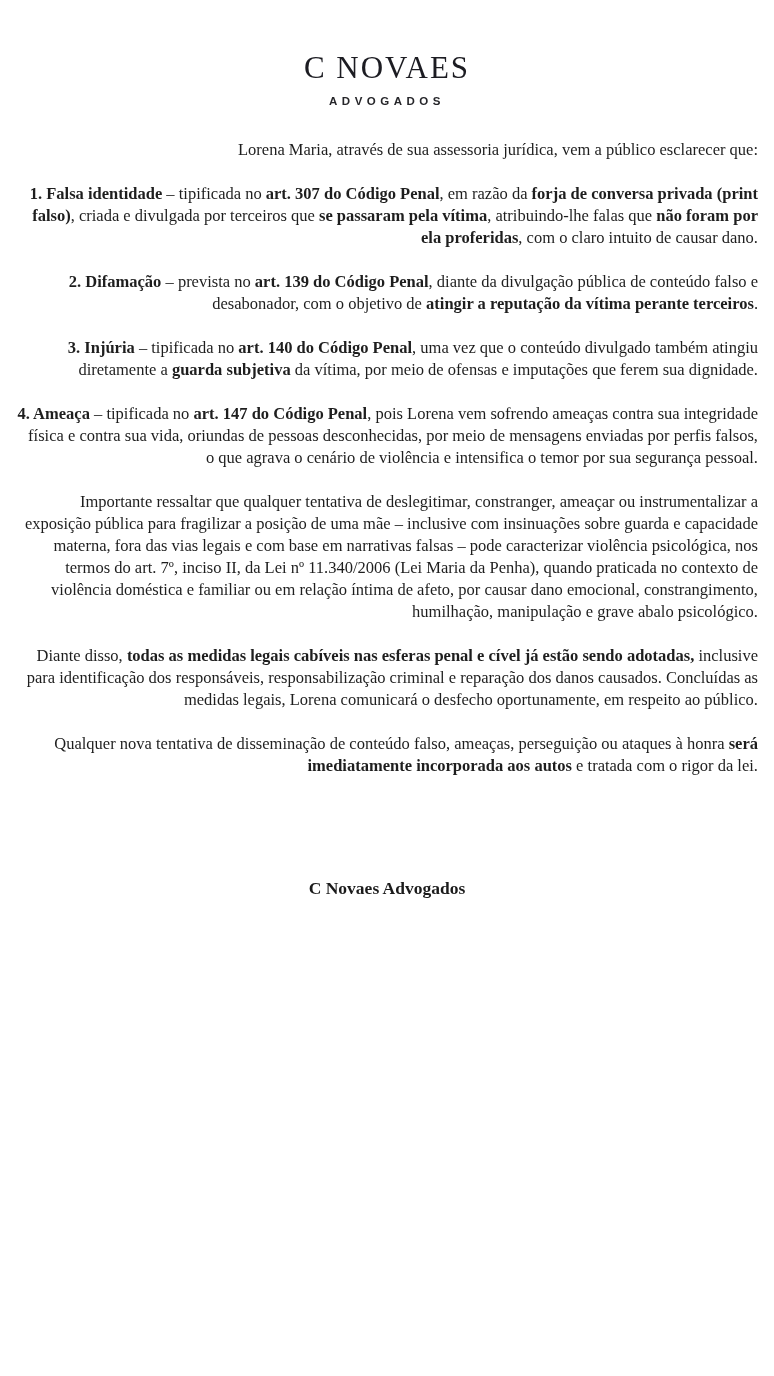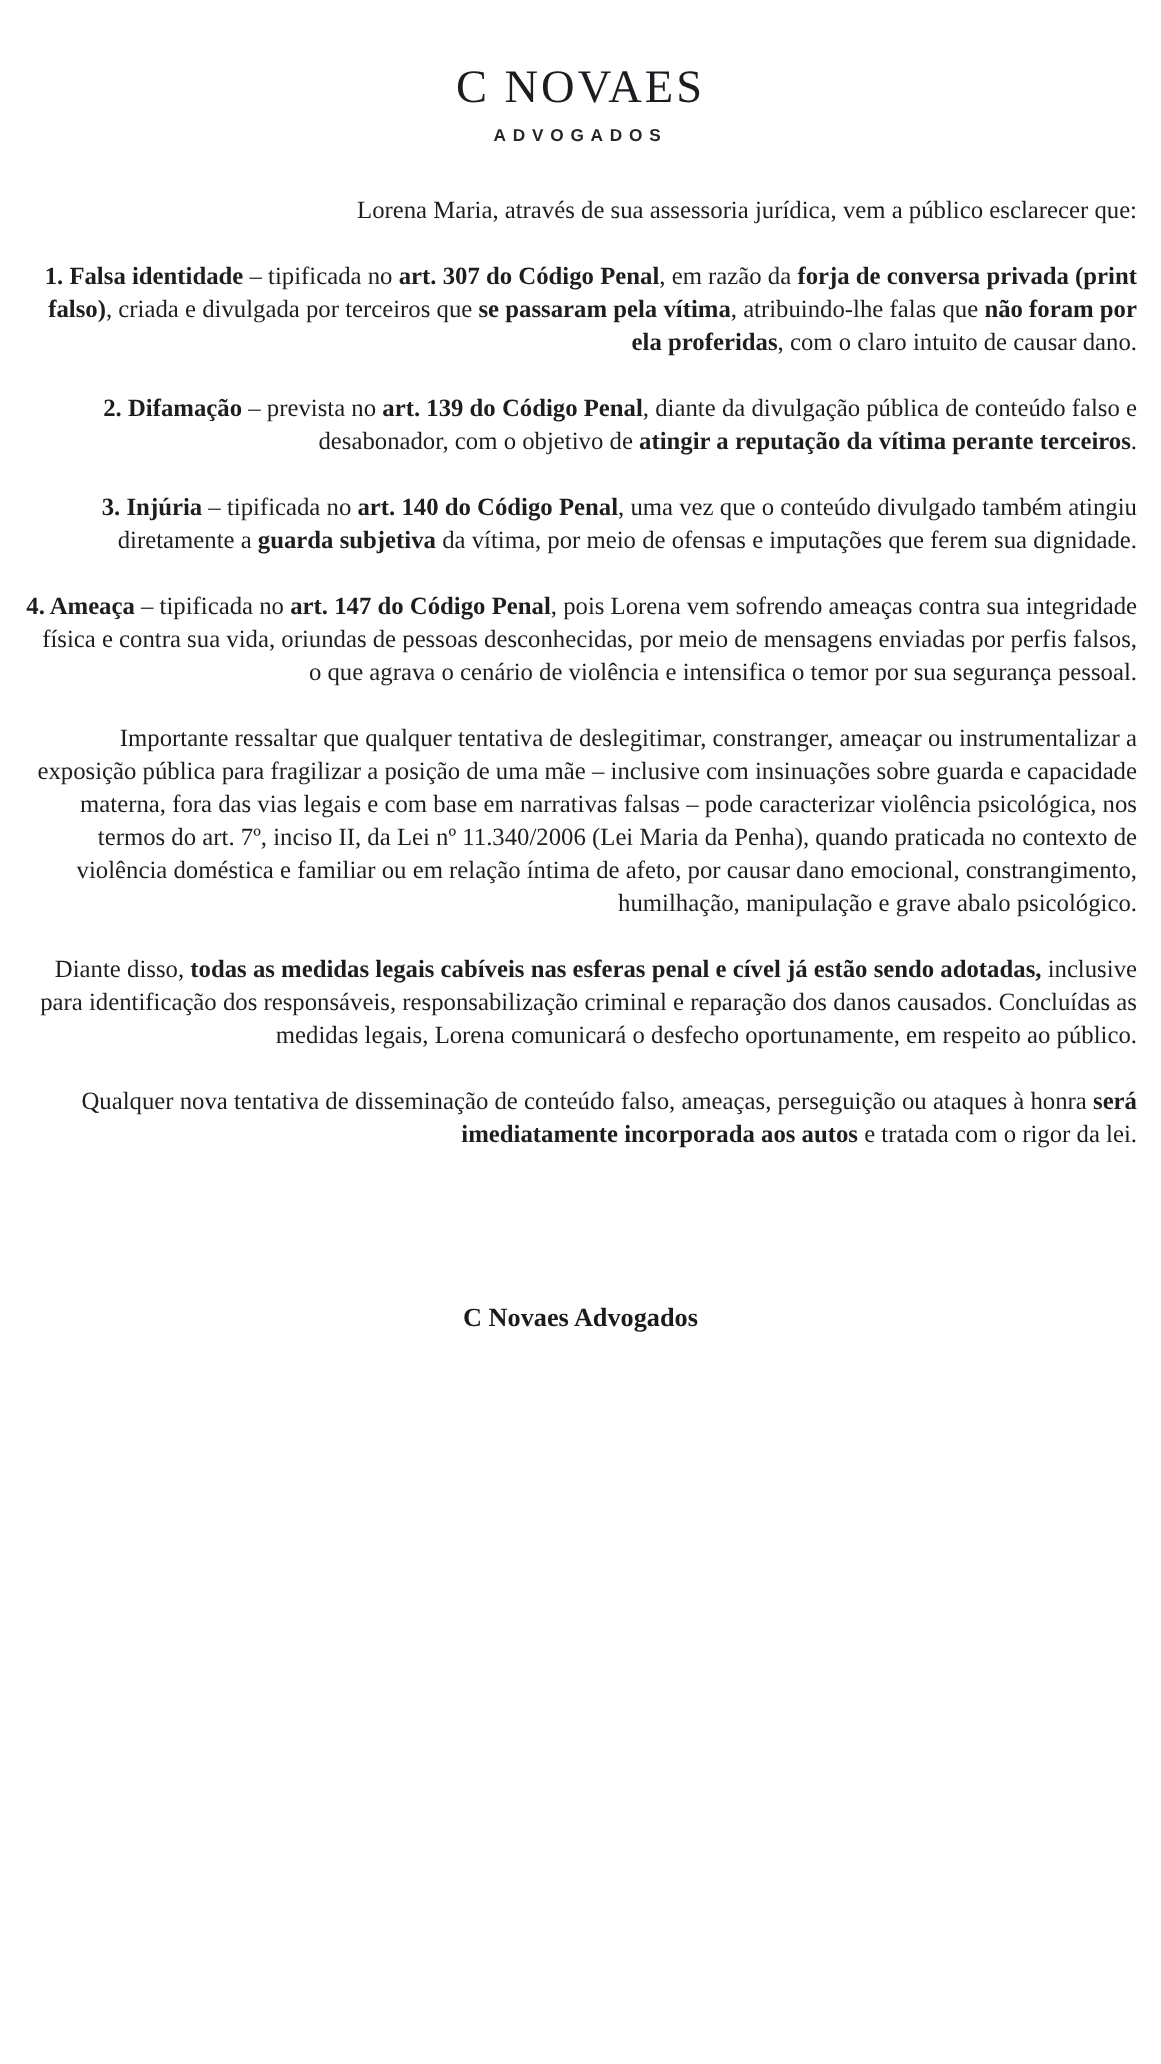--- a/index.html
+++ b/index.html
@@ -42,20 +42,21 @@
     display: inline-block;
     font-size: 124px;
     line-height: 0.8;
     position: relative;
     margin-left: -74px;
     top: -16px;
     font-weight: 400;
     transform: scaleX(0.85);
   }
   .wordmark {
+    margin-top: 10px;
     font-size: 31px;
     letter-spacing: 2px;
     color: #1c1c22;
     white-space: nowrap;
   }
   .firm-subtitle {
     margin-top: 9px;
     font-family: "Liberation Sans", "DejaVu Sans", sans-serif;
     font-weight: bold;
     font-size: 11.5px;

